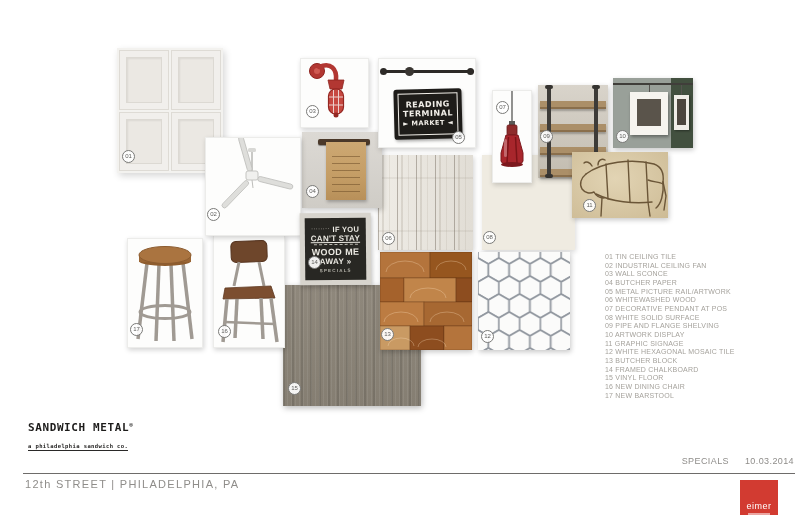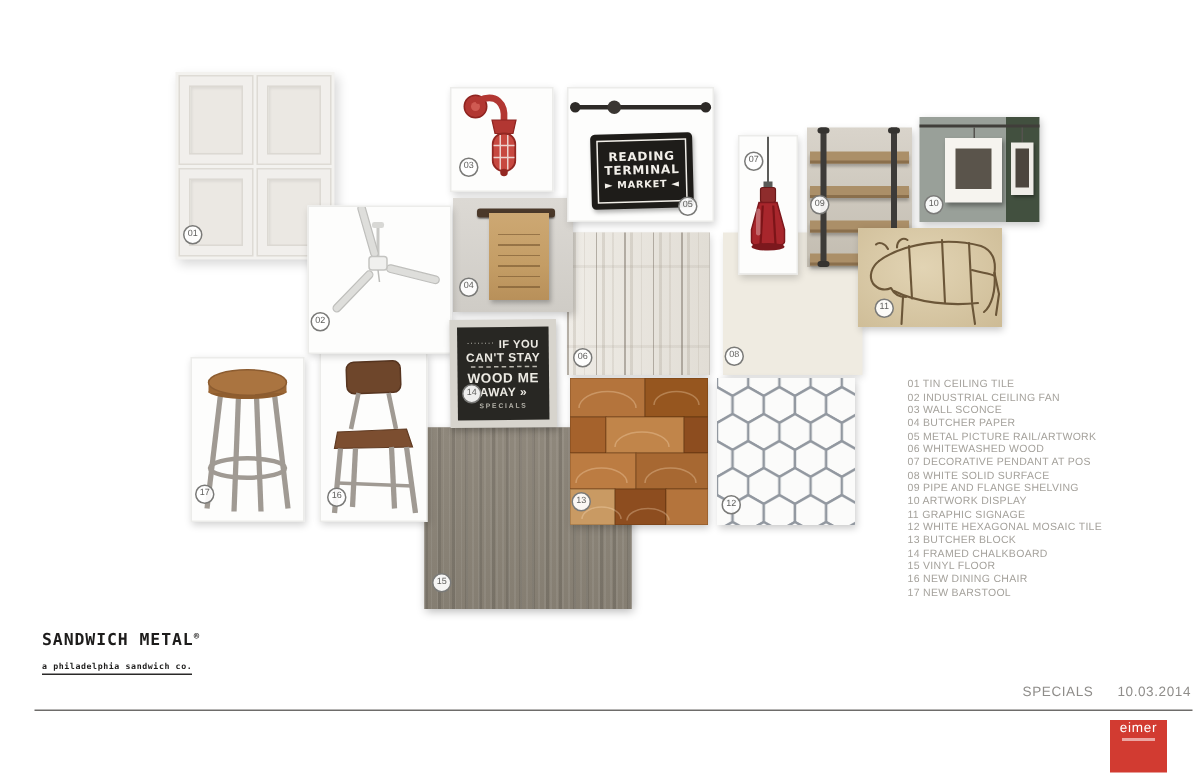--- a/index.html
+++ b/index.html
@@ -93,21 +93,21 @@
   #block13{left:380px;top:252px;width:92px;height:98px;z-index:2;}
 
   
   #chalk14{left:300px;top:213px;width:71px;height:72px;z-index:3;background:#d7d4cd;padding:5px;
            box-shadow:1px 2px 5px rgba(0,0,0,.25);transform:rotate(-.6deg);}
   .chalk-inner{width:100%;height:100%;background:#282723;box-sizing:border-box;display:flex;flex-direction:column;
                align-items:center;justify-content:center;color:#eceae3;font-weight:bold;
                font-family:"Liberation Sans",sans-serif;}
   .chalk-l1{font-size:7.5px;line-height:8px;letter-spacing:.3px;}
   .chalk-dots{font-size:4px;letter-spacing:1px;color:#bdbbb2;vertical-align:2px;}
-  .chalk-l2{font-size:8px;line-height:9px;letter-spacing:.3px;}
+  .chalk-l2{font-size:8px;line-height:9px;letter-spacing:.3px;text-decoration:underline;}
   .chalk-div{width:44px;border-top:1px dashed #b9b7ae;margin:1.5px 0;}
   .chalk-l3{font-size:9px;line-height:10px;letter-spacing:.4px;}
   .chalk-l4{font-size:8px;line-height:9px;letter-spacing:.4px;}
   .chalk-l5{font-size:4.5px;line-height:6px;letter-spacing:1.2px;color:#b5b3aa;margin-top:2px;}
 
   
   #vinyl15{left:283px;top:285px;width:138px;height:121px;z-index:1;background-color:#8b8478;
            background-image:
              repeating-linear-gradient(90deg,rgba(255,255,255,.07) 0 1px,transparent 1px 4px),
              repeating-linear-gradient(90deg,rgba(0,0,0,.10) 0 2px,transparent 2px 9px),
@@ -127,21 +127,21 @@
   #logo{position:absolute;left:28px;top:419px;z-index:2;color:#1d1c1b;}
   .logo-name{font-family:"DejaVu Serif",serif;font-weight:bold;font-size:29px;line-height:30px;letter-spacing:1px;}
   .logo-apo{color:#cf2b25;}
   .logo-sub{font-family:"DejaVu Sans Mono",monospace;font-weight:bold;font-size:11px;line-height:12px;letter-spacing:.6px;margin-top:0;}
   .logo-reg{font-size:6px;vertical-align:4px;}
   .logo-tag{font-family:"DejaVu Sans Mono",monospace;font-weight:bold;font-size:5.5px;letter-spacing:.4px;margin-top:1px;border-bottom:1px solid #2a2928;display:inline-block;padding-bottom:1px;}
   #rule{position:absolute;left:23px;right:5px;top:473px;border-top:1px solid #6e6c6a;z-index:1;}
   #address{position:absolute;left:25px;top:478px;font-size:11px;letter-spacing:1.3px;color:#8f8d8a;z-index:2;}
   #sheetinfo{position:absolute;right:6px;top:456px;display:flex;gap:16px;font-size:9px;letter-spacing:.4px;color:#8f8d8a;z-index:2;}
   #eimer{position:absolute;left:740px;top:480px;width:38px;height:35px;background:#d23b31;z-index:2;
-         display:flex;flex-direction:column;align-items:center;justify-content:flex-start;}
+         display:flex;flex-direction:column;align-items:center;justify-content:flex-end;}
   .eimer-text{color:#ffffff;font-size:9px;letter-spacing:.5px;line-height:10px;}
   .eimer-line{width:22px;height:2px;margin-top:2px;background:rgba(255,255,255,.55);}
 </style>
 </head>
 <body>
 
 <div id="page">
 
   <div id="tile01" class="piece">
     <div class="tin-cell">
@@ -402,20 +402,21 @@
     <div class="legend-row">16 NEW DINING CHAIR</div>
     <div class="legend-row">17 NEW BARSTOOL</div>
   </div>
 
   <div id="logo">
     <div class="logo-sub"><span>SANDWICH METAL</span><span class="logo-reg">®</span></div>
     <div><span class="logo-tag">a philadelphia sandwich co.</span></div>
   </div>
 
   <div id="rule"></div>
+  <div id="address">12th STREET | PHILADELPHIA, PA</div>
 
   <div id="sheetinfo">
     <span>SPECIALS</span>
     <span>10.03.2014</span>
   </div>
 
   <div id="eimer">
     <span class="eimer-text">eimer</span>
     <span class="eimer-line"></span>
   </div>

